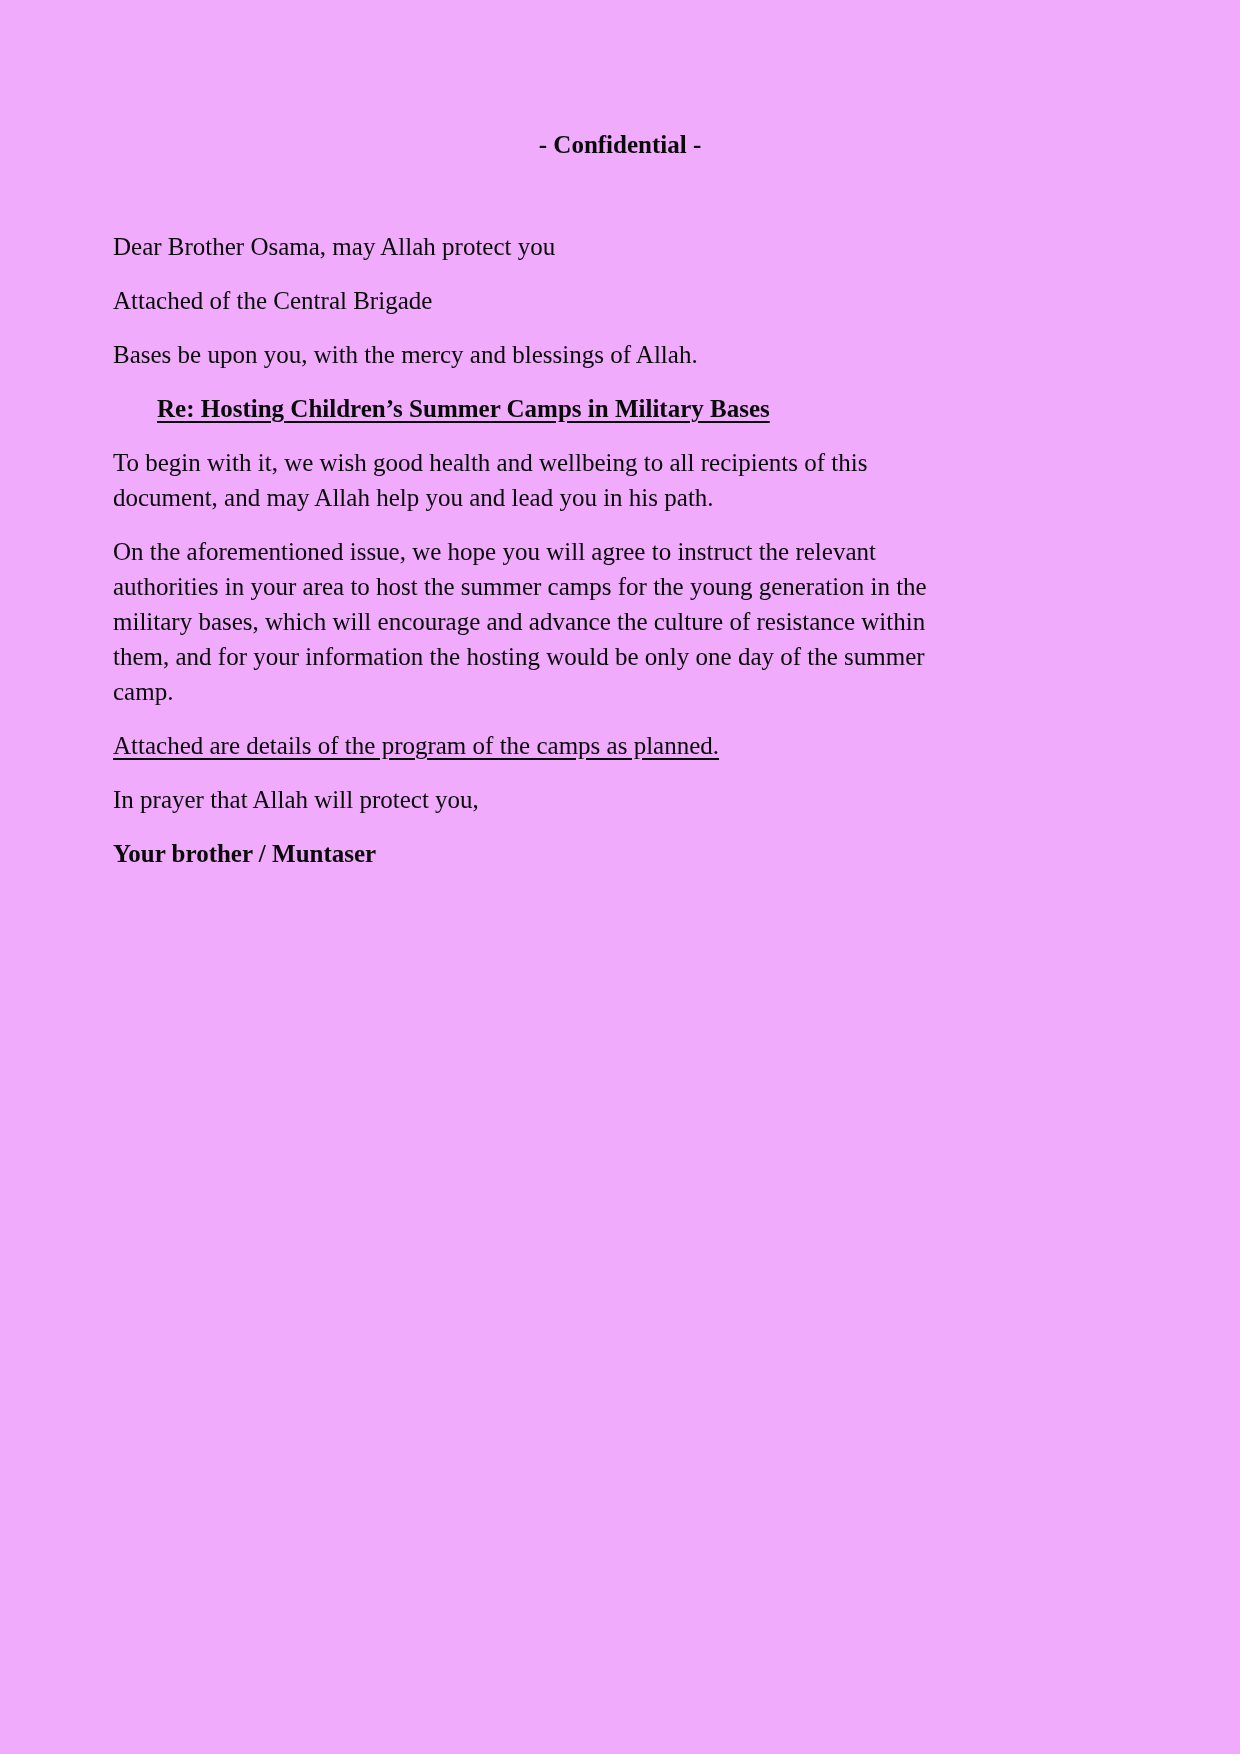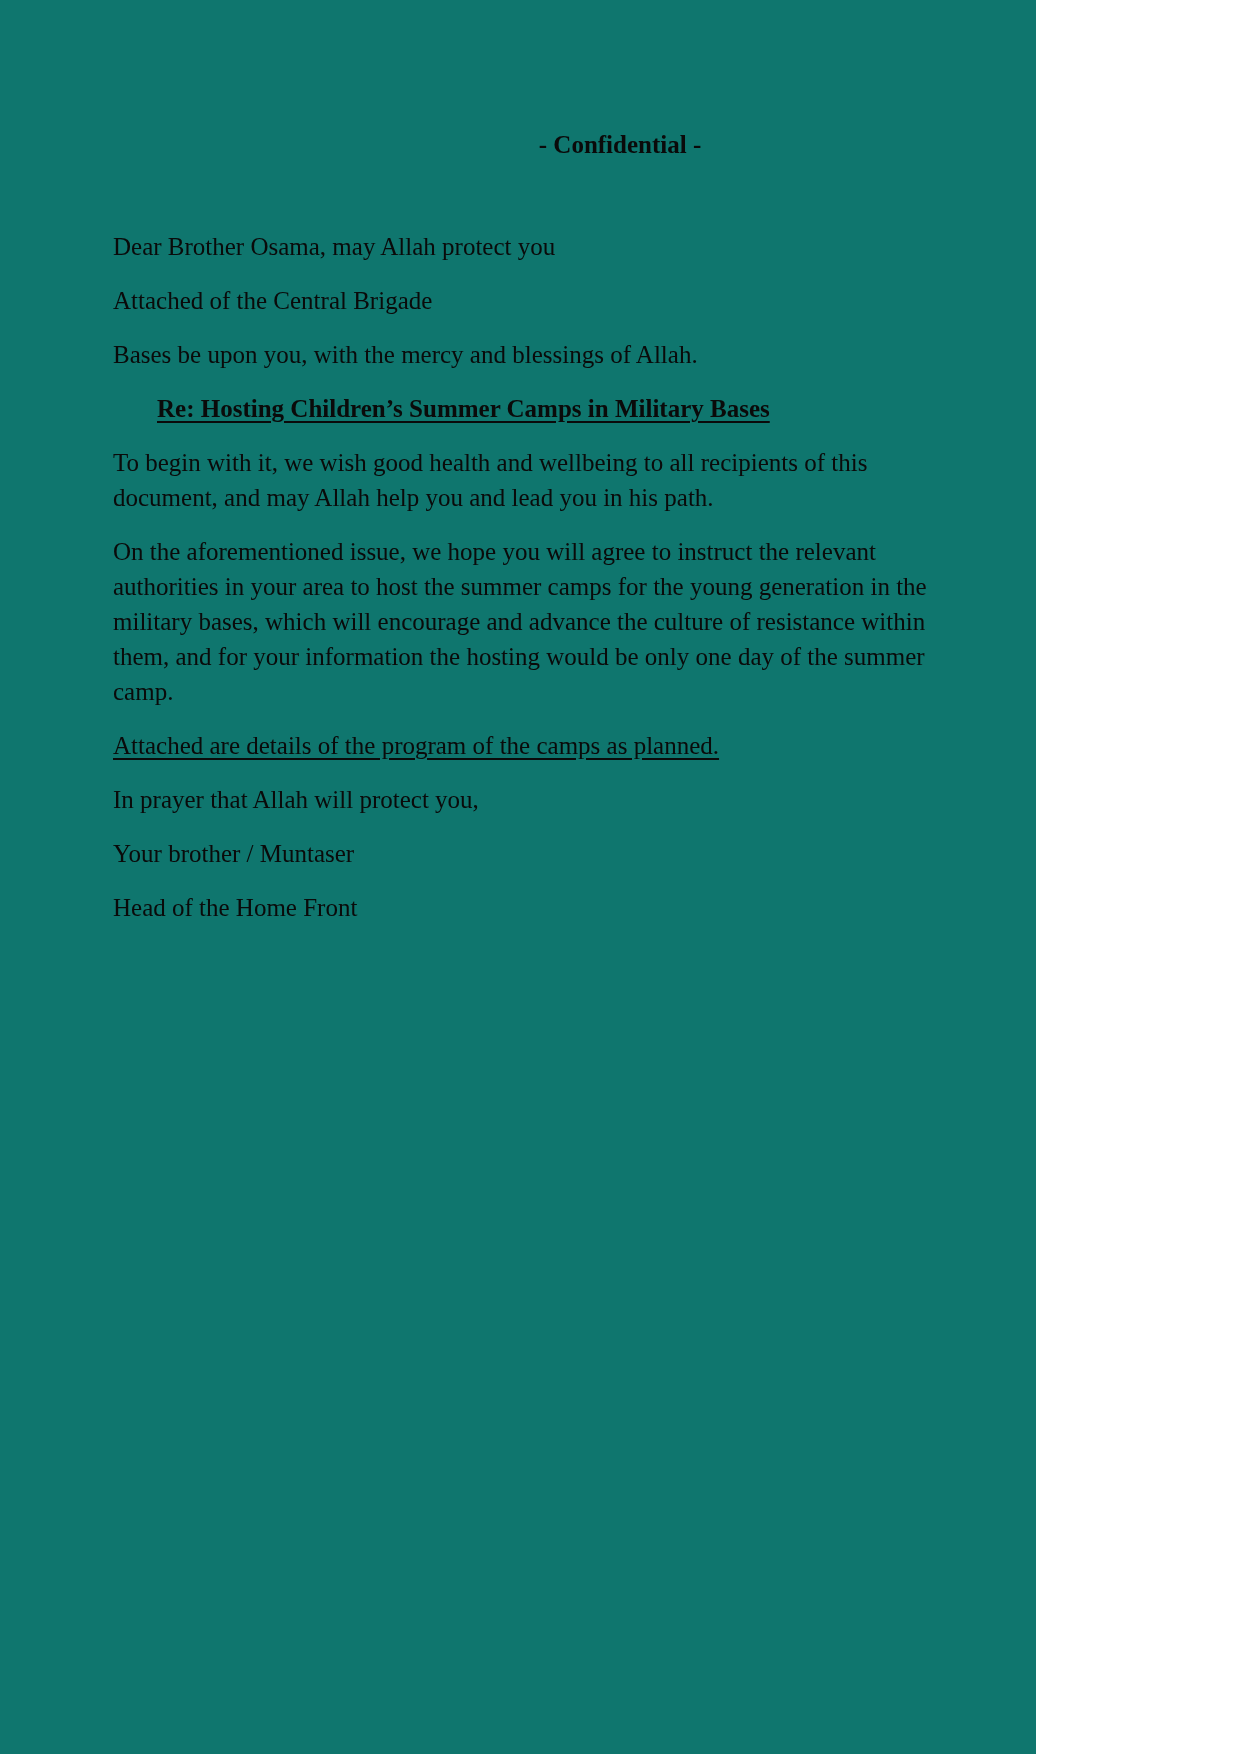--- a/index.html
+++ b/index.html
@@ -9,23 +9,23 @@
   body {
     width: 1240px;
     height: 1754px;
     background: #ffffff;
     overflow: hidden;
     font-family: "Liberation Serif", "DejaVu Serif", serif;
     color: #0a0a0a;
   }
   .page {
     position: relative;
-    width: 1036px;
+    width: 1240px;
     height: 1754px;
-    background: #0f766e;
+    background: #f0abfc;
   }
   .content {
     position: absolute;
     left: 113px;
     top: 127px;
     width: 1014px;
   }
   .doc-title {
     font-size: 25px;
     line-height: 35px;
@@ -34,21 +34,21 @@
     margin: 0 0 67px 0;
     white-space: pre;
   }
   .para {
     font-size: 25px;
     line-height: 35px;
     margin: 0 0 19px 0;
     white-space: pre;
   }
   .para.bold {
-    font-weight: normal;
+    font-weight: bold;
   }
   .para.underline {
     text-decoration: underline;
     text-underline-offset: 4px;
     text-decoration-thickness: 1.5px;
     margin-top: 16px;
   }
   .para.bold-underline {
     font-weight: bold;
     text-decoration: underline;
@@ -81,16 +81,15 @@
 military bases, which will encourage and advance the culture of resistance within
 them, and for your information the hosting would be only one day of the summer
 camp.</p>
 
     <p class="para underline">Attached are details of the program of the camps as planned.</p>
 
     <p class="para">In prayer that Allah will protect you,</p>
 
     <p class="para bold">Your brother / Muntaser</p>
 
-    <p class="para bold">Head of the Home Front</p>
 
   </div>
 </div>
 
 </body></html>

